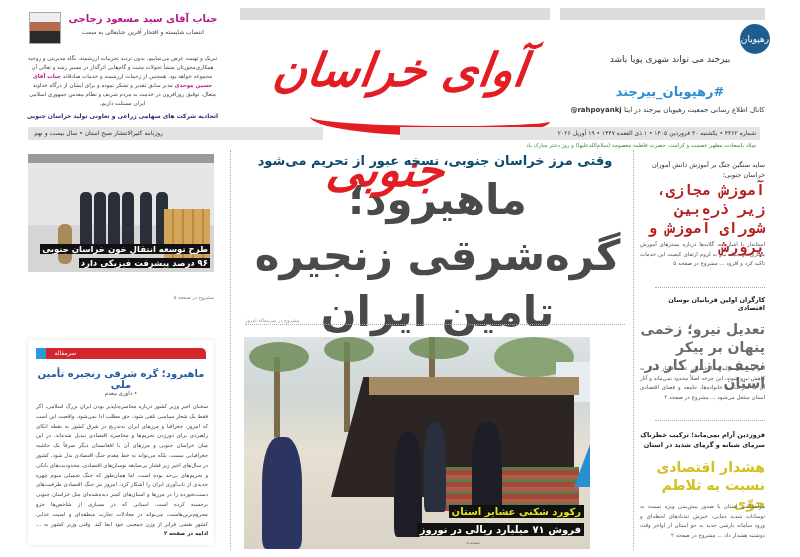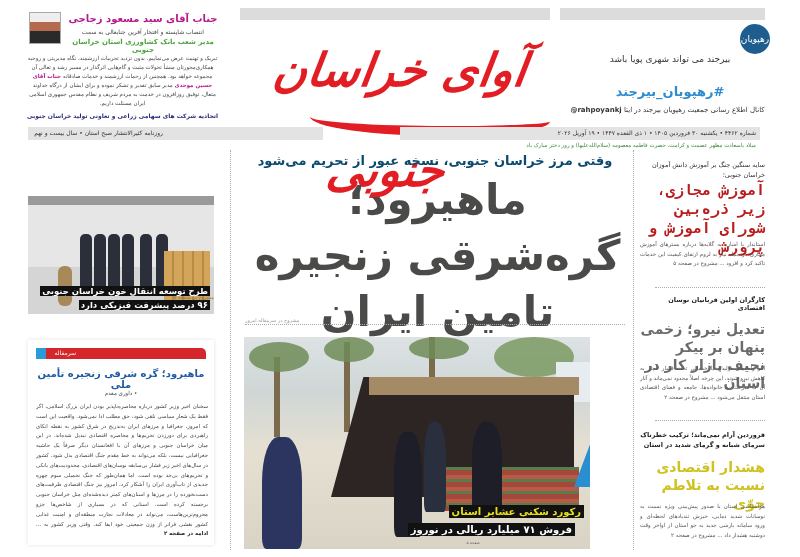--- a/index.html
+++ b/index.html
@@ -85,21 +85,21 @@
     .tent-valance { position: absolute; left: 125px; top: 40px; width: 210px; height: 18px; background: #a58a66; }
     .tent-rug { position: absolute; left: 195px; top: 130px; width: 140px; height: 44px; background: repeating-linear-gradient(0deg, #a2493c 0 5px, #5d7a4a 5px 8px, #b85a48 8px 12px); }
     .blue-tarp { position: absolute; left: 330px; top: 70px; width: 50px; height: 80px; background: #2a8fd0; clip-path: polygon(60% 0, 100% 0, 100% 100%, 0 100%); }
     .white-tent { position: absolute; left: 312px; top: 25px; width: 70px; height: 40px; background: #e7ecf1; }
     .person { position: absolute; border-radius: 40% 40% 10% 10%; }
     .photo-cap1 {
       position: absolute; right: 6px; top: 168px; background: #111; color: #e5e21a;
       font-size: 10px; font-weight: bold; padding: 1px 3px;
     }
     .photo-cap2 {
-      position: absolute; right: 15px; top: 186px; background: #111; color: #fff;
+      position: absolute; right: 6px; top: 186px; background: #111; color: #fff;
       font-size: 10px; font-weight: bold; padding: 1px 3px;
     }
     .photo-cap-small { position: absolute; right: 110px; top: 203px; font-size: 4px; color: #666; }
 
     
     .col-divider { position: absolute; width: 0; border-left: 1px dotted #aaa; }
     .rcol { left: 640px; width: 125px; text-align: right; }
     .r1-kicker { top: 160px; font-size: 6.5px; color: #333; line-height: 10px; }
     .r1-title { top: 182px; font-size: 15px; font-weight: bold; color: #b91c1c; line-height: 19px; font-family: Liberation Mono, monospace; }
     .r1-body { top: 240px; font-size: 5.5px; color: #555; line-height: 9.5px; text-align: justify; }
@@ -109,21 +109,20 @@
     .r2-body { top: 364px; font-size: 5.5px; color: #555; line-height: 9.5px; text-align: justify; }
     .r-sep2 { left: 655px; top: 420px; width: 110px; border-top: 1px dotted #aaa; }
     .r3-kicker { top: 430px; font-size: 6.5px; font-weight: bold; color: #222; line-height: 10px; }
     .r3-title { top: 458px; font-size: 14px; font-weight: bold; color: #cfc221; line-height: 18px; }
     .r3-body { top: 502px; font-size: 5.5px; color: #555; line-height: 9.5px; text-align: justify; }
 
     
     .left-photo {
       left: 28px; top: 154px; width: 186px; height: 118px; overflow: hidden;
       background: linear-gradient(180deg, #9a9a9a 0 8%, #e6e6e6 8% 60%, #d5d5d5 60%);
-      margin-top: 42px;
     }
     .lp-person { position: absolute; bottom: 20px; width: 12px; height: 60px; background: #2b2f3a; border-radius: 5px 5px 0 0; }
     .lp-tanks { position: absolute; right: 4px; top: 55px; width: 46px; height: 50px; background: repeating-linear-gradient(90deg, #d2a55a 0 8px, #b98a3f 8px 10px); }
     .lp-pipe { position: absolute; left: 30px; top: 70px; width: 14px; height: 40px; background: #a88a5a; border-radius: 6px; }
     .lp-cap1 { position: absolute; right: 4px; top: 90px; background: #111; color: #fff; font-size: 8.5px; font-weight: bold; padding: 0 2px; white-space: nowrap; }
     .lp-cap2 { position: absolute; right: 4px; top: 104px; background: #111; color: #fff; font-size: 8.5px; font-weight: bold; padding: 0 2px; white-space: nowrap; }
     .lp-more { left: 28px; top: 294px; width: 186px; font-size: 5px; color: #777; text-align: right; }
 
     
     .editorial {
@@ -156,21 +155,20 @@
   <div class="promo-channel">
     <span>کانال اطلاع رسانی جمعیت رهپویان بیرجند در ایتا</span>
     <b>@rahpoyankj</b>
   </div>
 </div>
 
 <div class="abs ad">
   <div class="ad-photo"></div>
   <div class="ad-name">جناب آقای سید مسعود زجاجی</div>
   <div class="ad-sub1">انتصاب شایسته و افتخار آفرین جنابعالی به سمت</div>
-  <div class="ad-sub2">مدیر شعب بانک کشاورزی استان خراسان جنوبی</div>
   <div class="ad-body">
     <span>تبریک و تهنیت عرض می‌نماییم. بدون تردید تجربیات ارزشمند، نگاه مدیریتی و روحیه همکاری‌محورتان منشأ تحولات مثبت و گام‌هایی اثرگذار در مسیر رشد و تعالی آن مجموعه خواهد بود. همچنین از زحمات ارزشمند و خدمات صادقانه</span>
     <span class="hl">جناب آقای حسین موحدی</span>
     <span>مدیر سابق تقدیر و تشکر نموده و برای ایشان از درگاه خداوند متعال، توفیق روزافزون در خدمت به مردم شریف و نظام مقدس جمهوری اسلامی ایران مسئلت داریم.</span>
   </div>
   <div class="ad-footer">اتحادیه شرکت های سهامی زراعی و تعاونی تولید خراسان جنوبی</div>
 </div>
 
 <div class="abs info-bar-left">
   <span>روزنامه کثیرالانتشار صبح استان • سال بیست و نهم</span>

